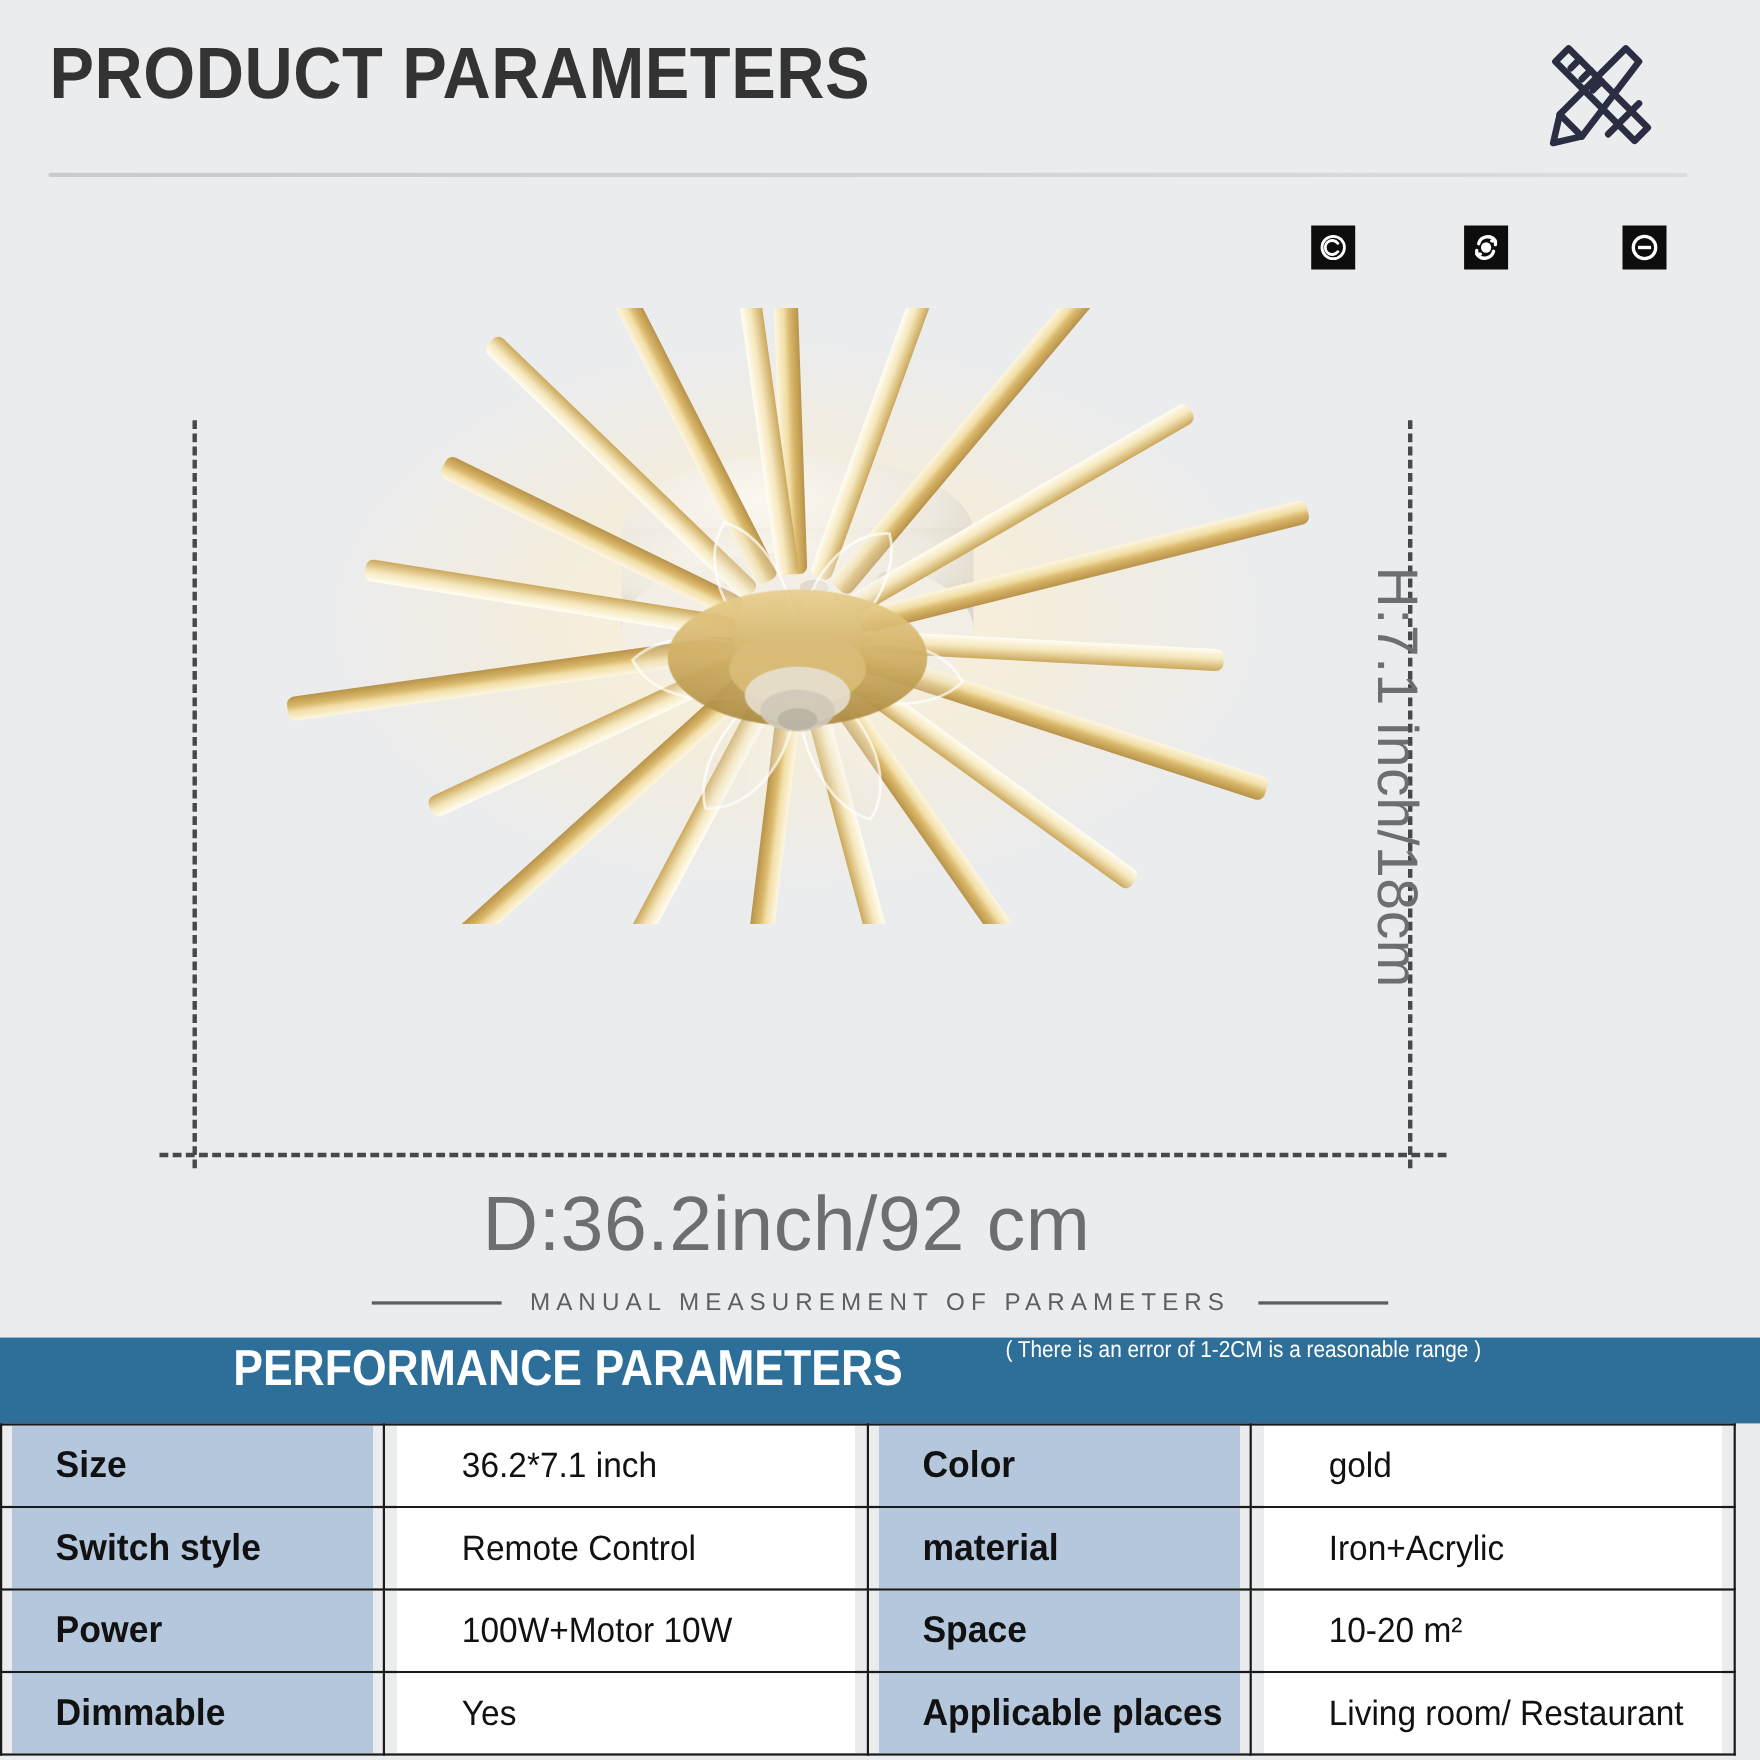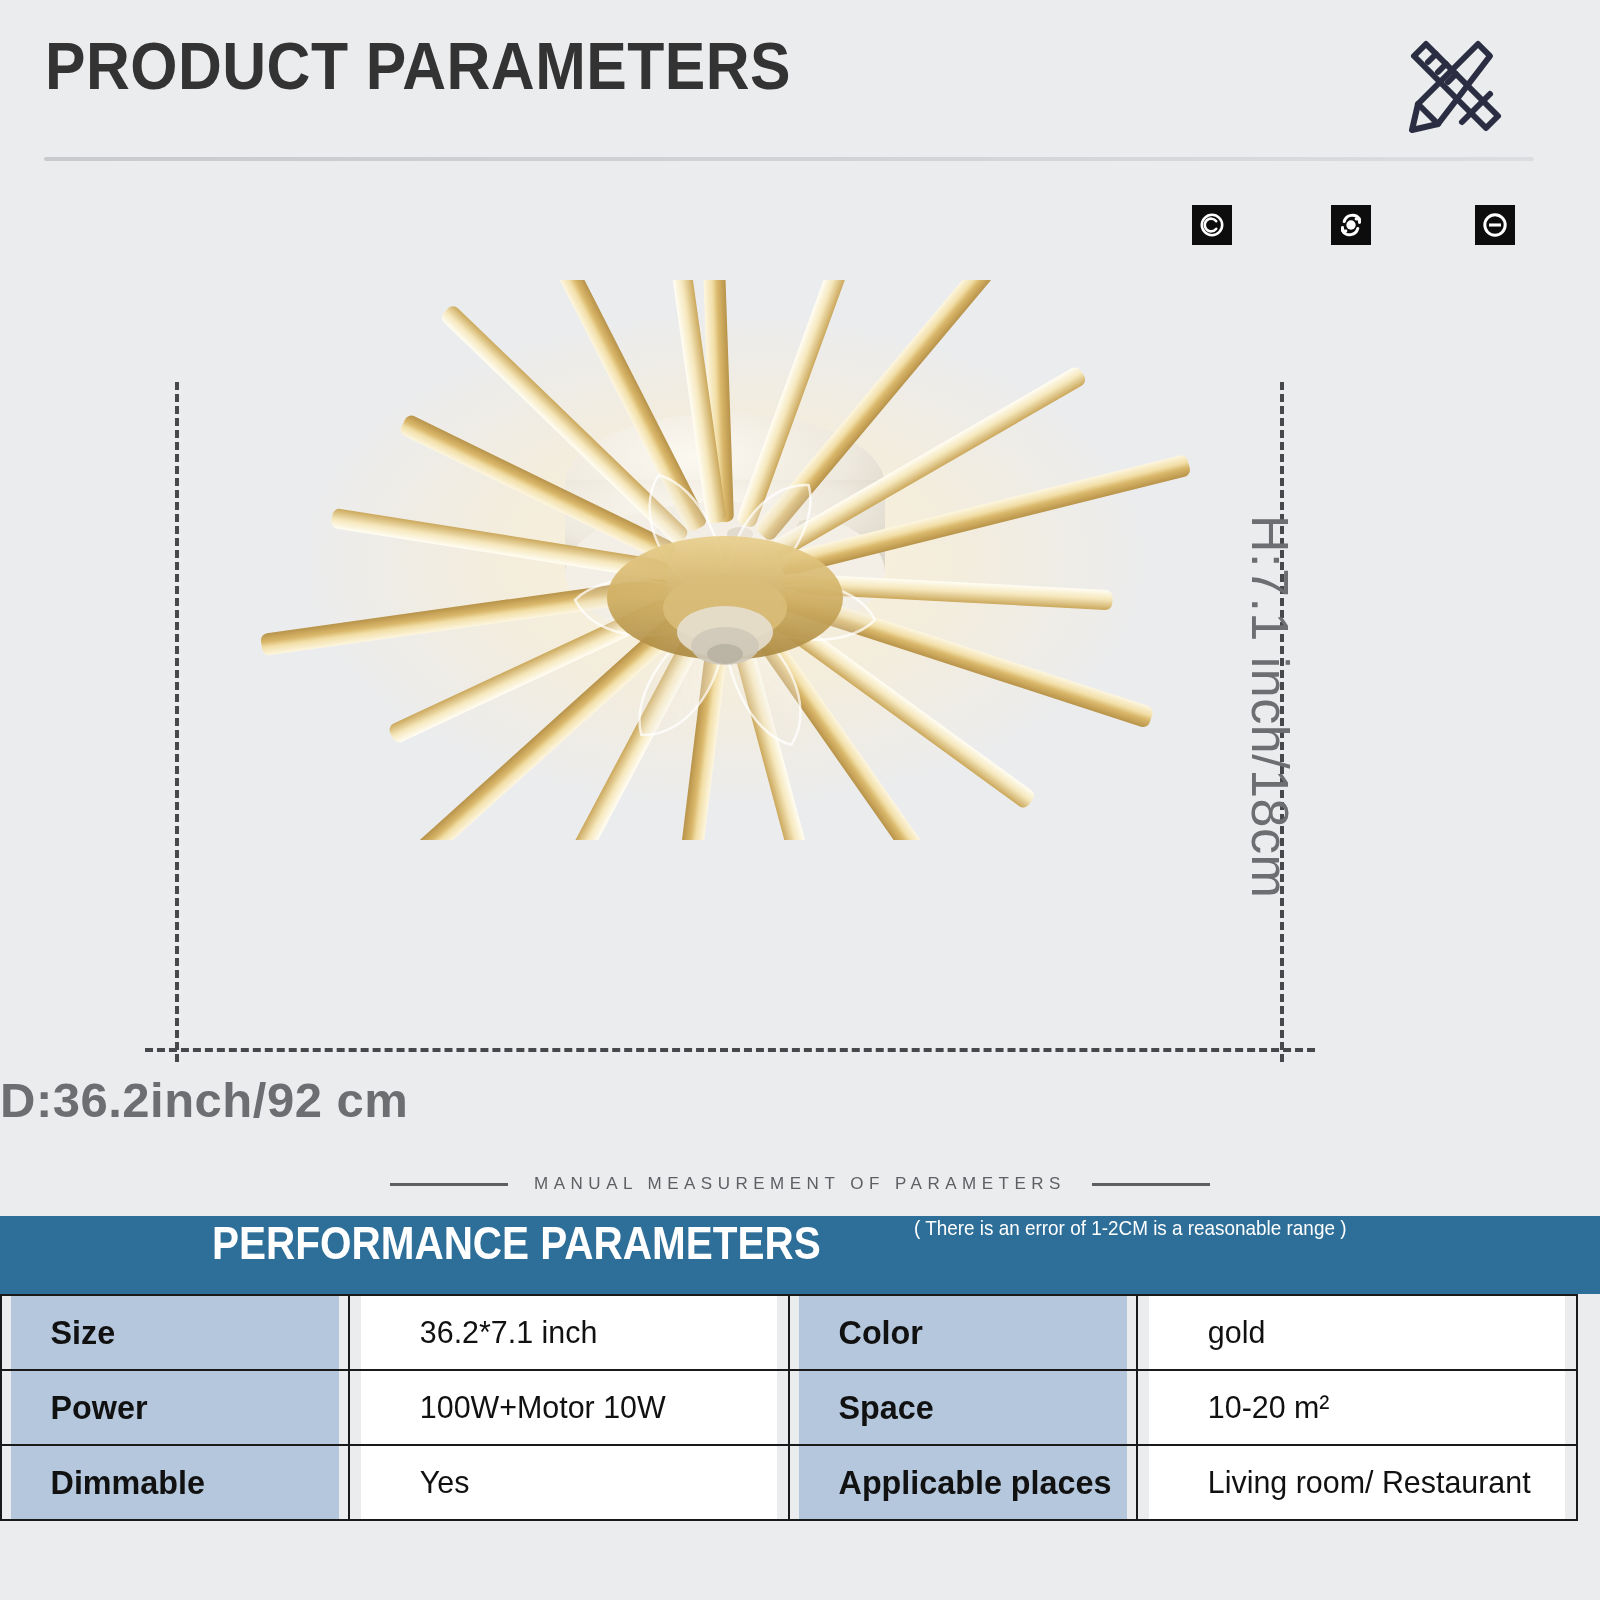--- a/index.html
+++ b/index.html
@@ -96,25 +96,24 @@
     white-space: nowrap;
     transform: rotate(90deg);
     transform-origin: left top;
     letter-spacing: 0.5px;
   }
   #diameter-label {
     position: absolute;
     left: 0;
     top: 812px;
     width: 1430px;
-    text-align: left;
-    font-size: 49px;
+    text-align: center;
+    font-size: 70px;
     color: #6d6e72;
     letter-spacing: 0.5px;
-    font-weight: bold;
   }
 
   
   #lamp {
     position: absolute;
     left: 180px;
     top: 20px;
     width: 1090px;
     height: 560px;
   }
@@ -130,21 +129,21 @@
     align-items: center;
     justify-content: center;
     gap: 26px;
   }
   .strip-rule {
     width: 118px;
     height: 3px;
     background: #5d5f63;
   }
   #manual-text {
-    font-size: 17px;
+    font-size: 22px;
     letter-spacing: 5.5px;
     color: #5d5f63;
     white-space: nowrap;
   }
 
   
   #perf-banner {
     position: absolute;
     left: 0;
     top: 1216px;
@@ -429,20 +428,26 @@
       <col class="c-val">
   </colgroup>
   <tbody>
     <tr>
       <td class="key">Size</td>
       <td class="val">36.2*7.1 inch</td>
       <td class="key">Color</td>
       <td class="val">gold</td>
     </tr>
     <tr>
+      <td class="key">Switch style</td>
+      <td class="val">Remote Control</td>
+      <td class="key">material</td>
+      <td class="val">Iron+Acrylic</td>
+    </tr>
+    <tr>
       <td class="key">Power</td>
       <td class="val">100W+Motor 10W</td>
       <td class="key">Space</td>
       <td class="val">10-20 m²</td>
     </tr>
     <tr>
       <td class="key">Dimmable</td>
       <td class="val">Yes</td>
       <td class="key">Applicable places</td>
       <td class="val">Living room/ Restaurant</td>

